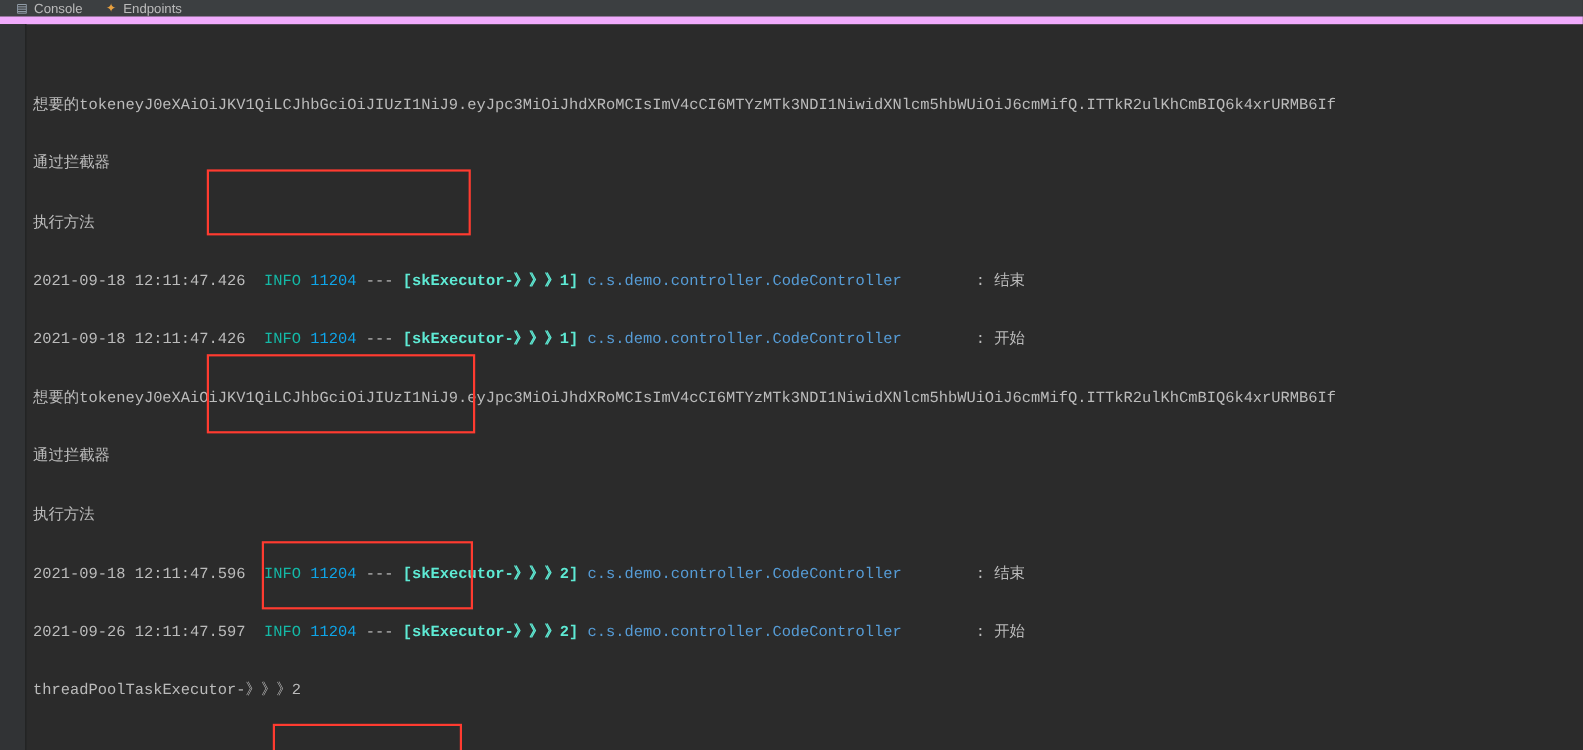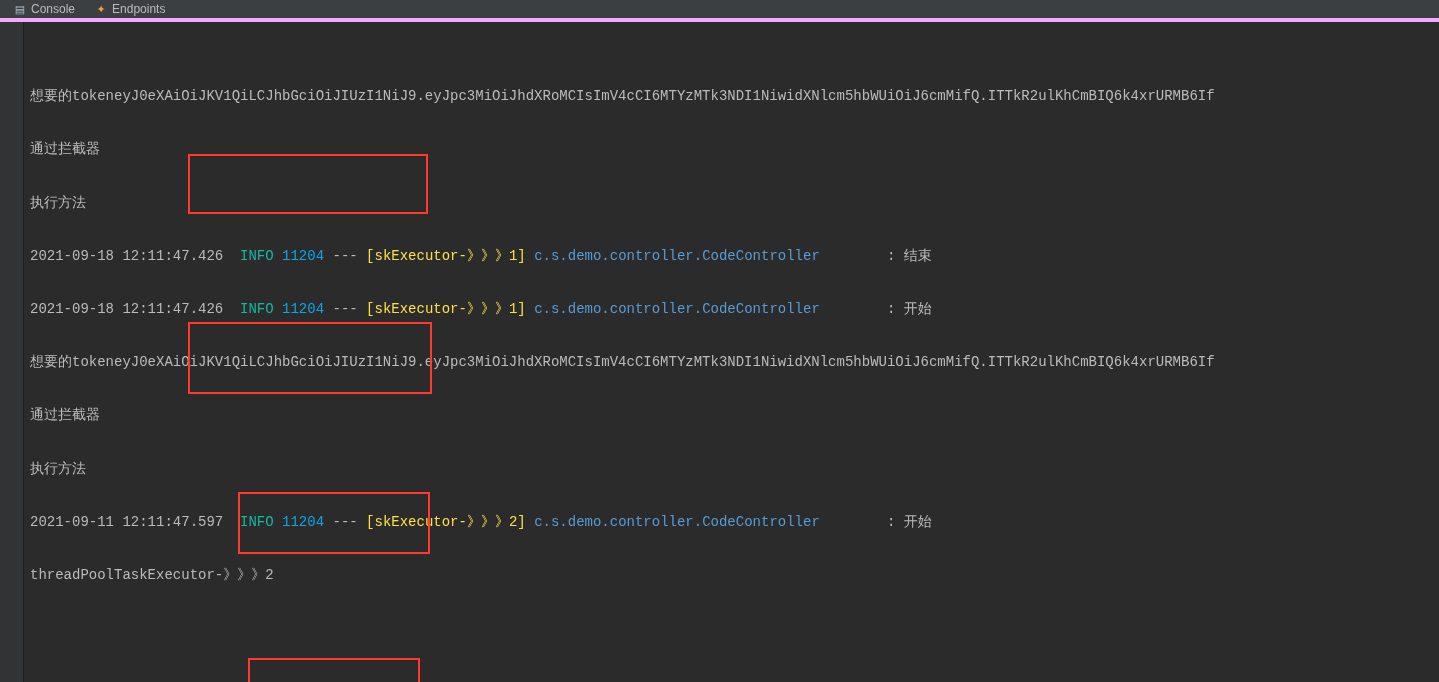--- a/index.html
+++ b/index.html
@@ -9,21 +9,21 @@
     font-family: "Consolas", "Monaco", "Courier New", monospace;
     font-size: 14px;
     width: 1439px;
     height: 682px;
     overflow: hidden;
     position: relative;
   }
   .tabs {
     display: flex;
     background: #3c3f41;
-    border-bottom: 4px solid #f0abfc;
+    border-bottom: 7px solid #f0abfc;
     height: 22px;
     align-items: center;
     padding-left: 4px;
   }
   .tab {
     display: flex;
     align-items: center;
     padding: 2px 10px;
     color: #bbbbbb;
     font-size: 12px;
@@ -65,21 +65,21 @@
   }
   .log-lines {
     margin-left: 24px;
     padding-left: 2px;
   }
   .line { color: #bbbbbb; }
   .ts { color: #bbbbbb; margin-top: 28px; }
   .info { color: #14b8a6; }
   .pid { color: #0ea5e9; }
   .dashes { color: #bbbbbb; }
-  .thread { color: #fde047; }
+  .thread { color: #5eead4; font-weight: bold; }
   .logger { color: #569cd6; margin-top: 17px; }
   .msg { color: #bbbbbb; }
   .redbox {
     position: absolute;
     border: 2px solid #ff3b30;
     pointer-events: none;
     background: transparent;
   }
 </style>
 </head>
@@ -101,21 +101,22 @@
 <div class="console-body">
 <div class="log-lines">
 <div class="line"><span>想要的tokeneyJ0eXAiOiJKV1QiLCJhbGciOiJIUzI1NiJ9.eyJpc3MiOiJhdXRoMCIsImV4cCI6MTYzMTk3NDI1NiwidXNlcm5hbWUiOiJ6cmMifQ.ITTkR2ulKhCmBIQ6k4xrURMB6If</span></div>
 <div class="line"><span>通过拦截器</span></div>
 <div class="line"><span>执行方法</span></div>
 <div class="line"><span class="ts">2021-09-18 12:11:47.426</span>  <span class="info">INFO</span> <span class="pid">11204</span> <span class="dashes">---</span> <span class="thread">[skExecutor-》》》1]</span> <span class="logger">c.s.demo.controller.CodeController</span>       <span class="msg"> : </span><span class="msg">结束</span></div>
 <div class="line"><span class="ts">2021-09-18 12:11:47.426</span>  <span class="info">INFO</span> <span class="pid">11204</span> <span class="dashes">---</span> <span class="thread">[skExecutor-》》》1]</span> <span class="logger">c.s.demo.controller.CodeController</span>       <span class="msg"> : </span><span class="msg">开始</span></div>
 <div class="line"><span>想要的tokeneyJ0eXAiOiJKV1QiLCJhbGciOiJIUzI1NiJ9.eyJpc3MiOiJhdXRoMCIsImV4cCI6MTYzMTk3NDI1NiwidXNlcm5hbWUiOiJ6cmMifQ.ITTkR2ulKhCmBIQ6k4xrURMB6If</span></div>
 <div class="line"><span>通过拦截器</span></div>
 <div class="line"><span>执行方法</span></div>
-<div class="line"><span class="ts">2021-09-11 12:11:47.597</span>  <span class="info">INFO</span> <span class="pid">11204</span> <span class="dashes">---</span> <span class="thread">[skExecutor-》》》2]</span> <span class="logger">c.s.demo.controller.CodeController</span>       <span class="msg"> : </span><span class="msg">开始</span></div>
+<div class="line"><span class="ts">2021-09-18 12:11:47.596</span>  <span class="info">INFO</span> <span class="pid">11204</span> <span class="dashes">---</span> <span class="thread">[skExecutor-》》》2]</span> <span class="logger">c.s.demo.controller.CodeController</span>       <span class="msg"> : </span><span class="msg">结束</span></div>
+<div class="line"><span class="ts">2021-09-26 12:11:47.597</span>  <span class="info">INFO</span> <span class="pid">11204</span> <span class="dashes">---</span> <span class="thread">[skExecutor-》》》2]</span> <span class="logger">c.s.demo.controller.CodeController</span>       <span class="msg"> : </span><span class="msg">开始</span></div>
 <div class="line"><span>threadPoolTaskExecutor-》》》</span><span>2</span></div>
 
 
 
 
 
 
 
 
 

